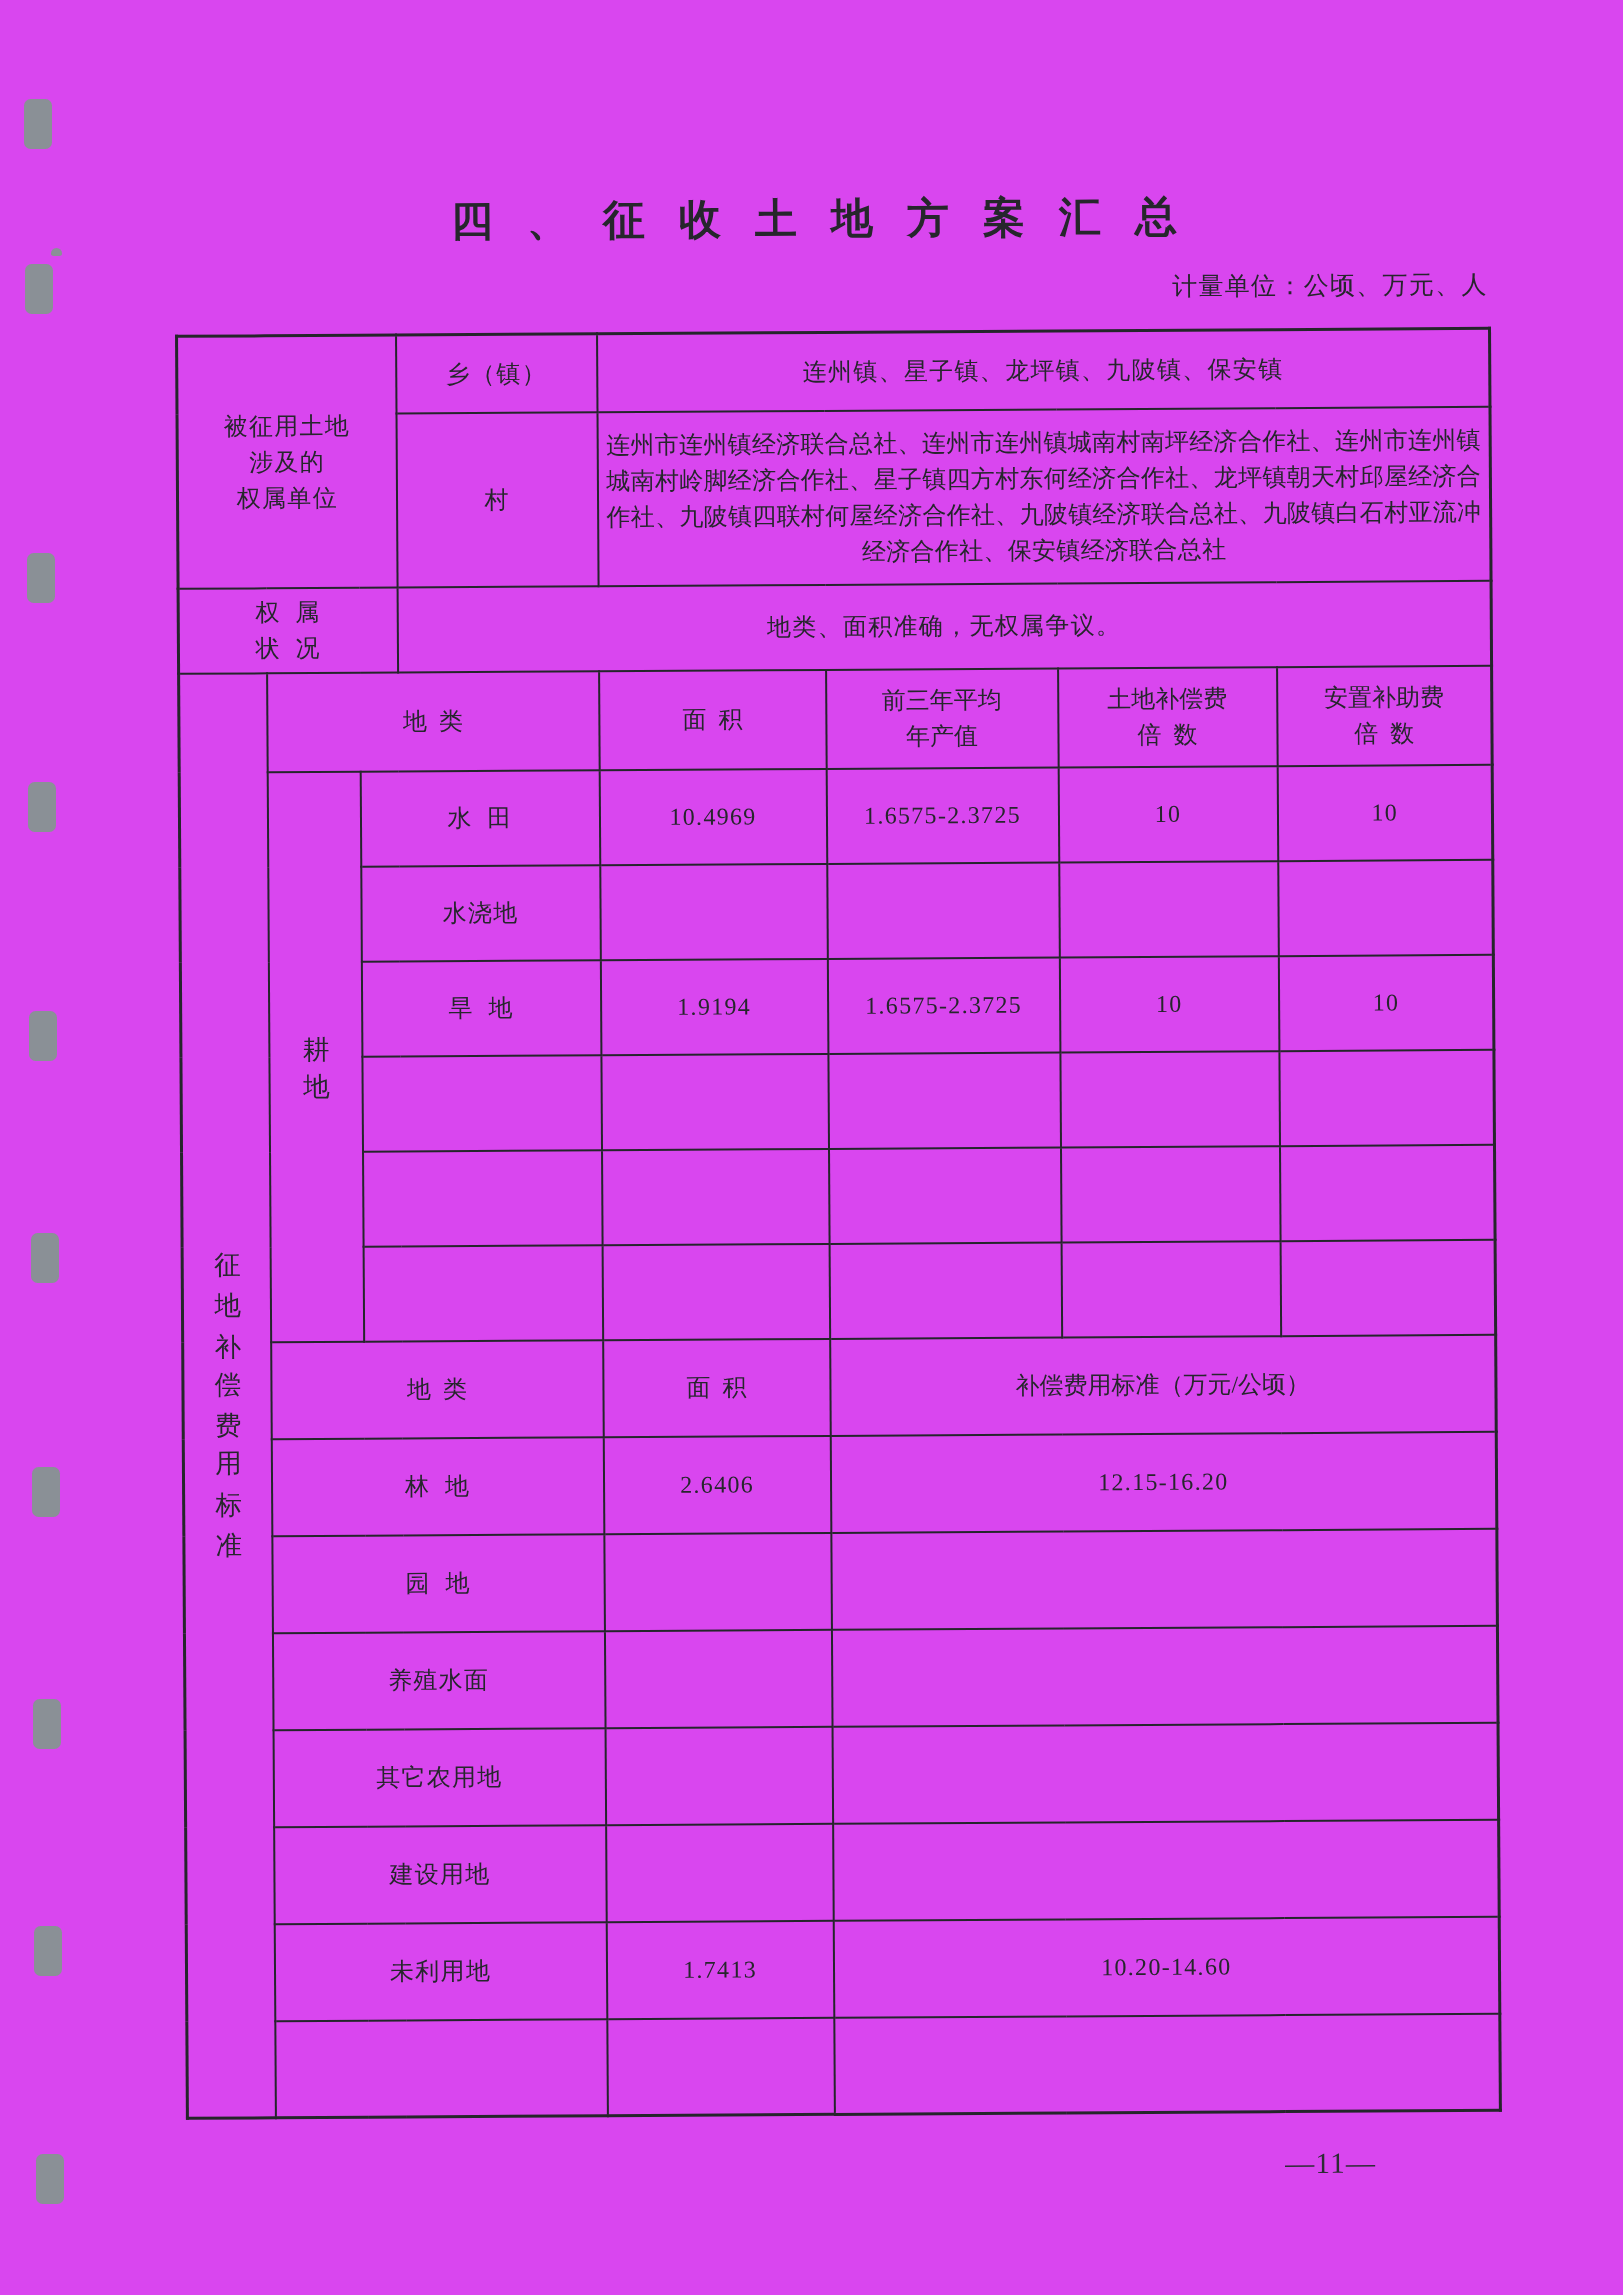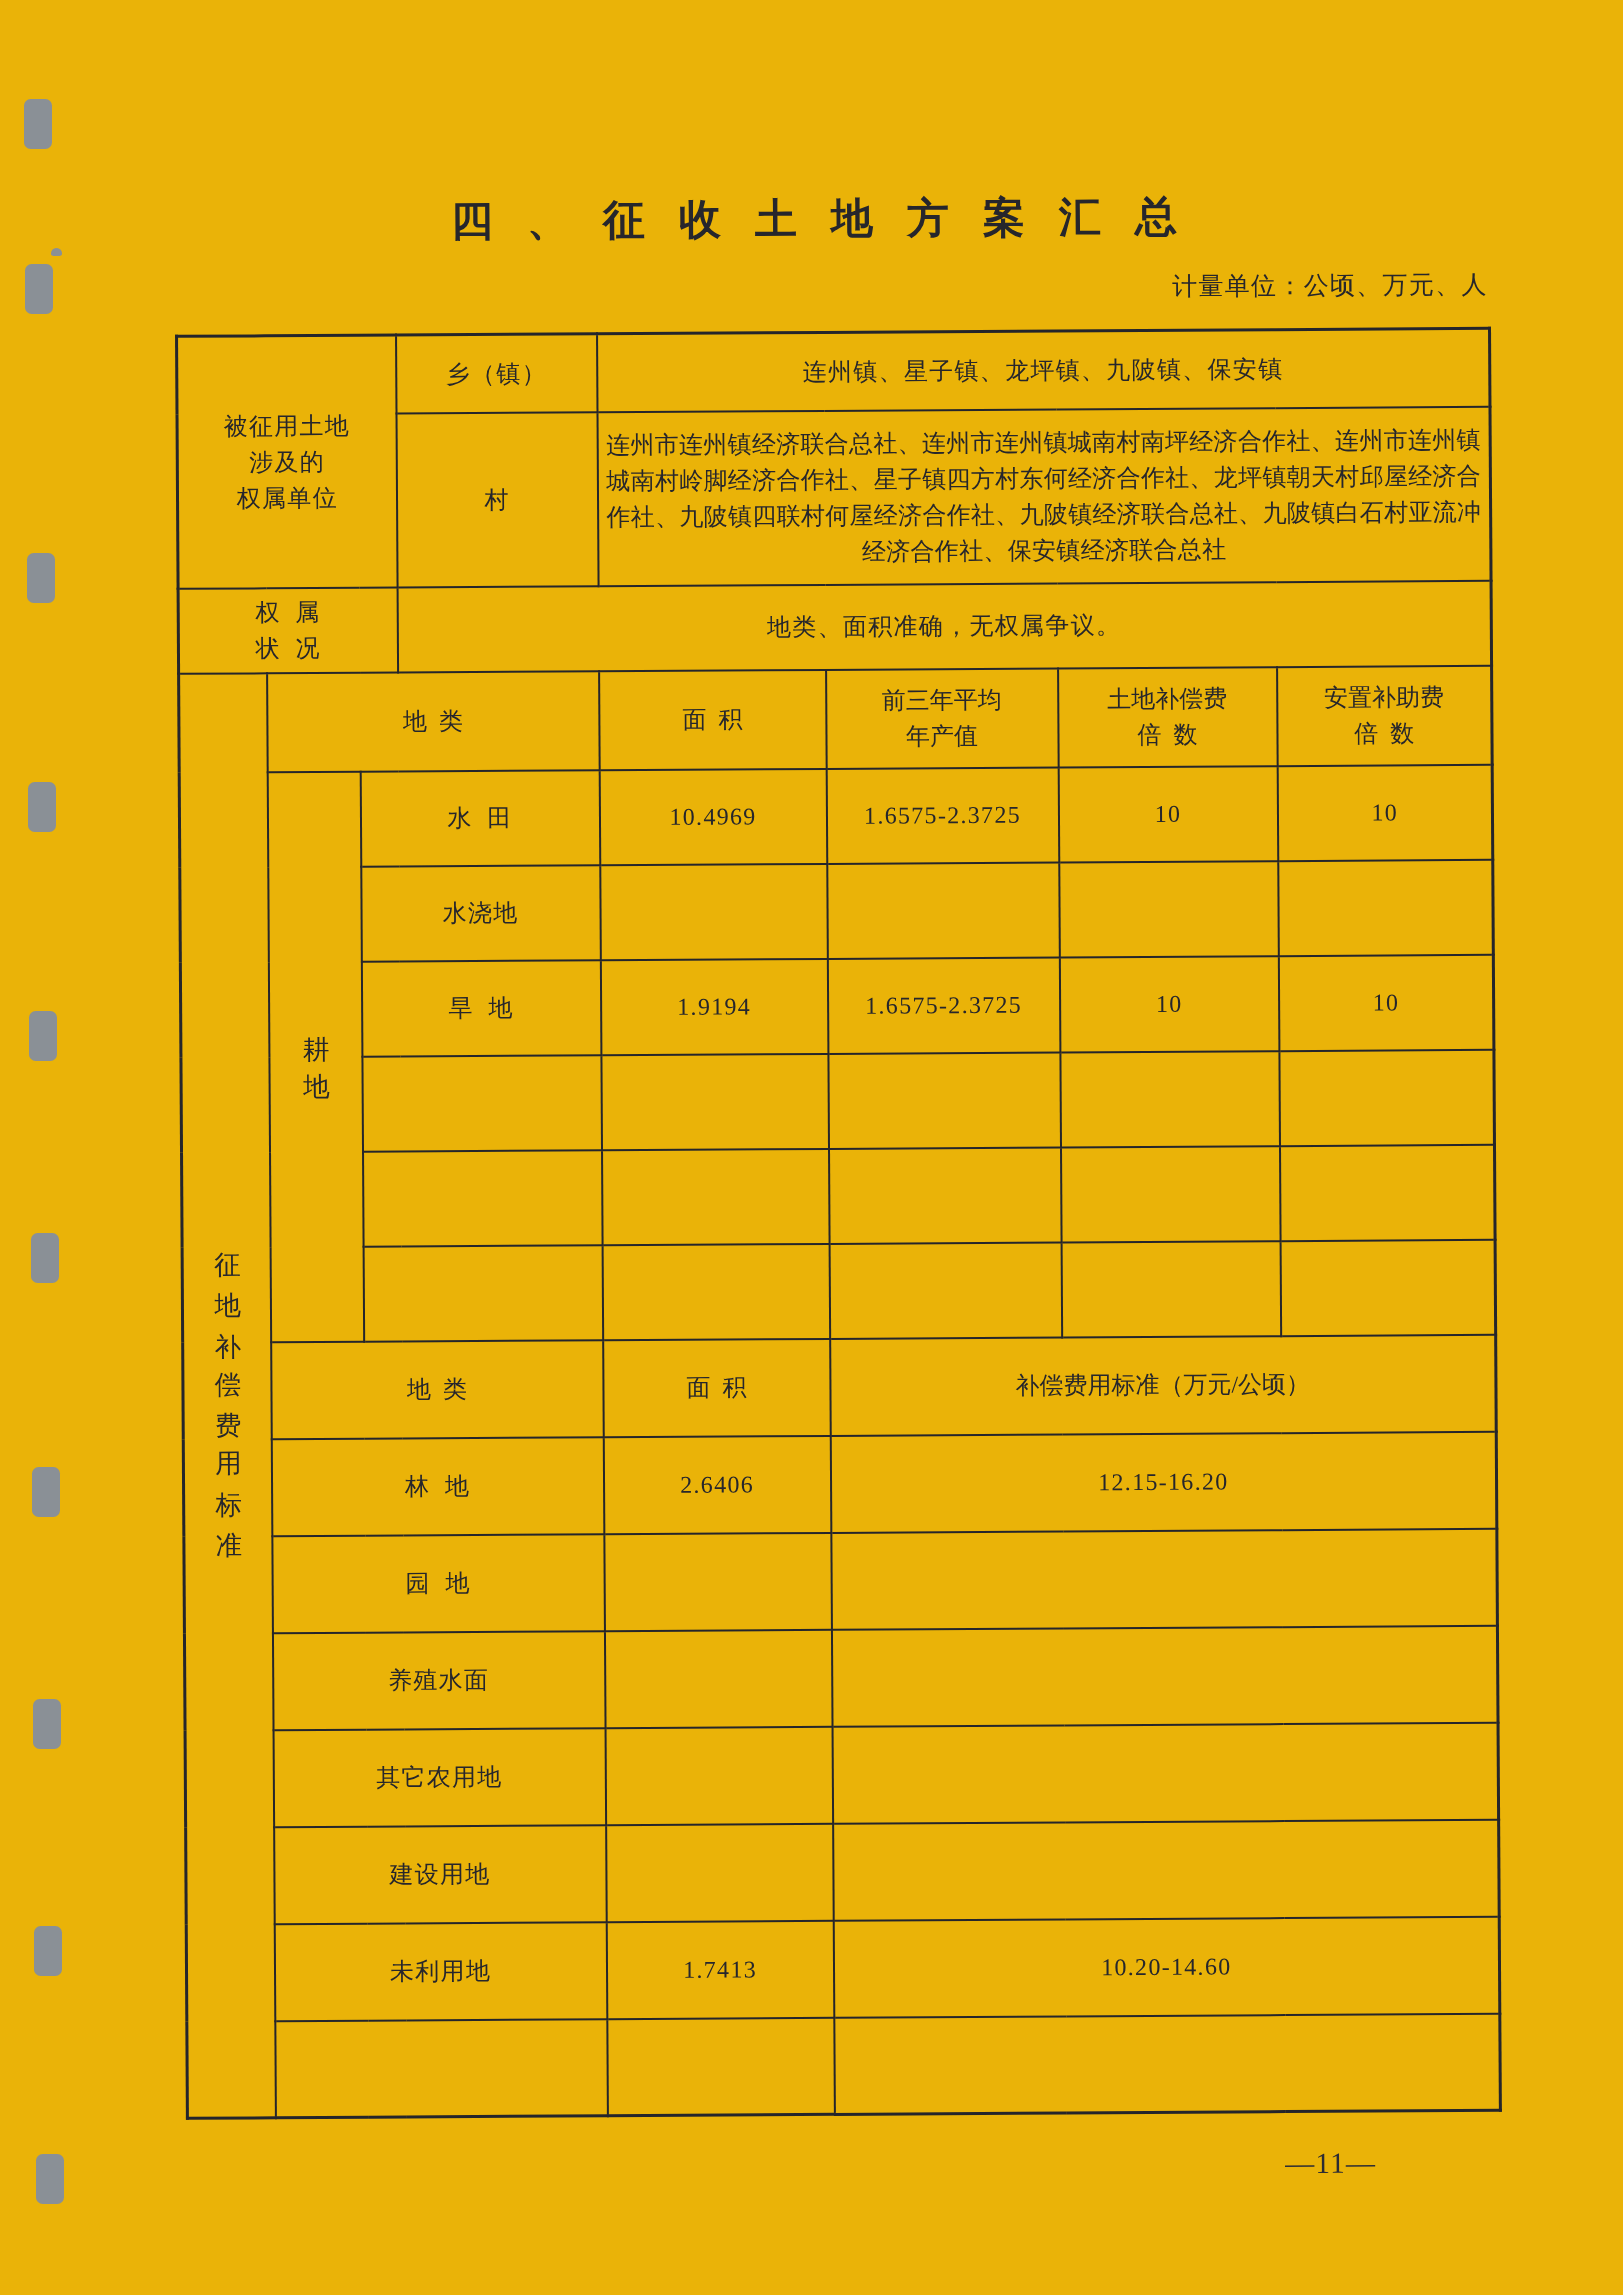--- a/index.html
+++ b/index.html
@@ -1,18 +1,18 @@
 <!DOCTYPE html>
 <html style="font-size:10.6px"><head>
 <meta charset="utf-8">
 <style>
   html, body { margin: 0; padding: 0; background: #ffffff; }
   .page {
     position: relative; width: 1623px; height: 2295px;
-    background: #eab308; overflow: hidden;
+    background: #d946ef; overflow: hidden;
     font-family: "Liberation Serif", "DejaVu Serif", serif;
     color: #26262c;
   }
   
   .bmark { position: absolute; width: 28px; height: 50px; background: #8a9096; border-radius: 6.6px; }
   .bdot  { position: absolute; width: 11.3px; height: 8px; background: #8a9096; border-radius: 5.3px 5.3px 2.6px 2.6px; }
 
   
   .tilt { position: absolute; inset: 0; transform: rotate(-0.35deg); transform-origin: 811px 1148px; }
 

